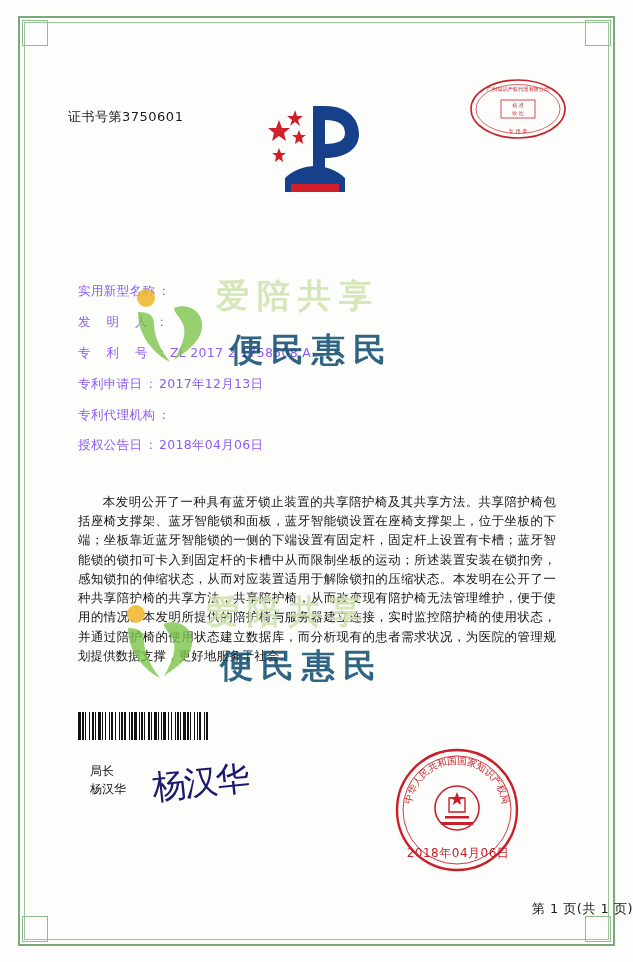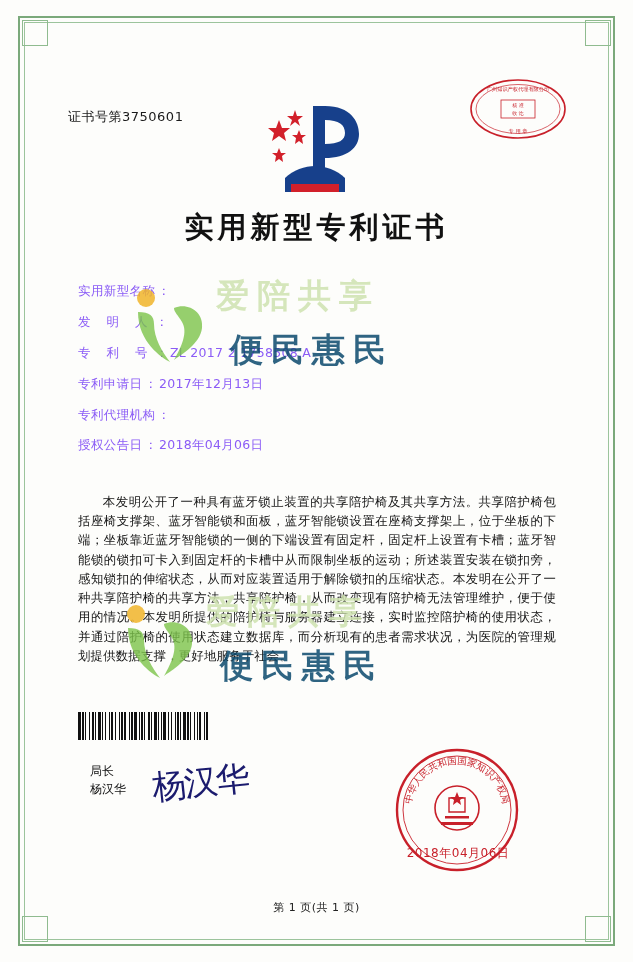--- a/index.html
+++ b/index.html
@@ -199,22 +199,22 @@
     color: #c8202a;
     letter-spacing: 0.5px;
   }
 
   
   .footer {
     position: absolute;
     left: 0;
     top: 900px;
     width: 633px;
-    text-align: center;
-    font-size: 11px;
+    text-align: right;
+    font-size: 13px;
     color: #222;
     letter-spacing: 0.5px;
   }
 
   
   .watermark {
     position: absolute;
     pointer-events: none;
     user-select: none;
   }
@@ -274,21 +274,20 @@
       <ellipse cx="50" cy="31" rx="47" ry="29" fill="none" stroke="#c8202a" stroke-width="1.6"></ellipse>
       <ellipse cx="50" cy="31" rx="42" ry="24.5" fill="none" stroke="#c8202a" stroke-width="0.7"></ellipse>
       <rect x="33" y="22" width="34" height="18" fill="none" stroke="#c8202a" stroke-width="0.8"></rect>
       <text x="50" y="29" font-size="5" fill="#c8202a" text-anchor="middle" font-family="DejaVu Sans, sans-serif">核 准</text>
       <text x="50" y="37" font-size="5" fill="#c8202a" text-anchor="middle" font-family="DejaVu Sans, sans-serif">收 讫</text>
       <text x="50" y="13" font-size="5.2" fill="#c8202a" text-anchor="middle" font-family="DejaVu Sans, sans-serif">广州知识产权代理有限公司</text>
       <text x="50" y="55" font-size="5.2" fill="#c8202a" text-anchor="middle" font-family="DejaVu Sans, sans-serif">专 用 章</text>
     </svg>
   </div>
 
-  <div class="title">实用新型专利证书</div>
 
   <div class="fields">
     <div class="field-row">
       <span class="field-label">实用新型名称</span>
       <span class="field-sep">：</span>
     </div>
     <div class="field-row">
       <span class="field-label spaced">发 明 人</span>
       <span class="field-sep">：</span>
     </div>

